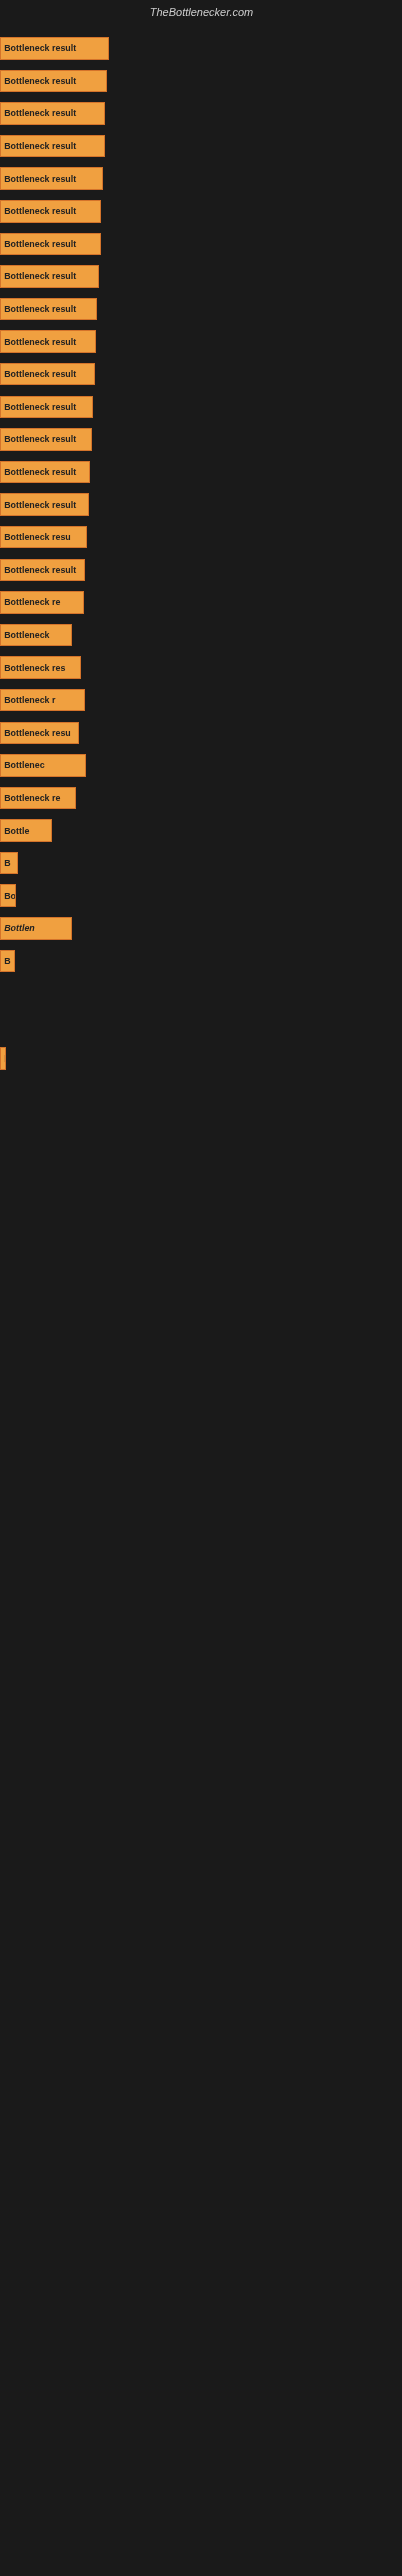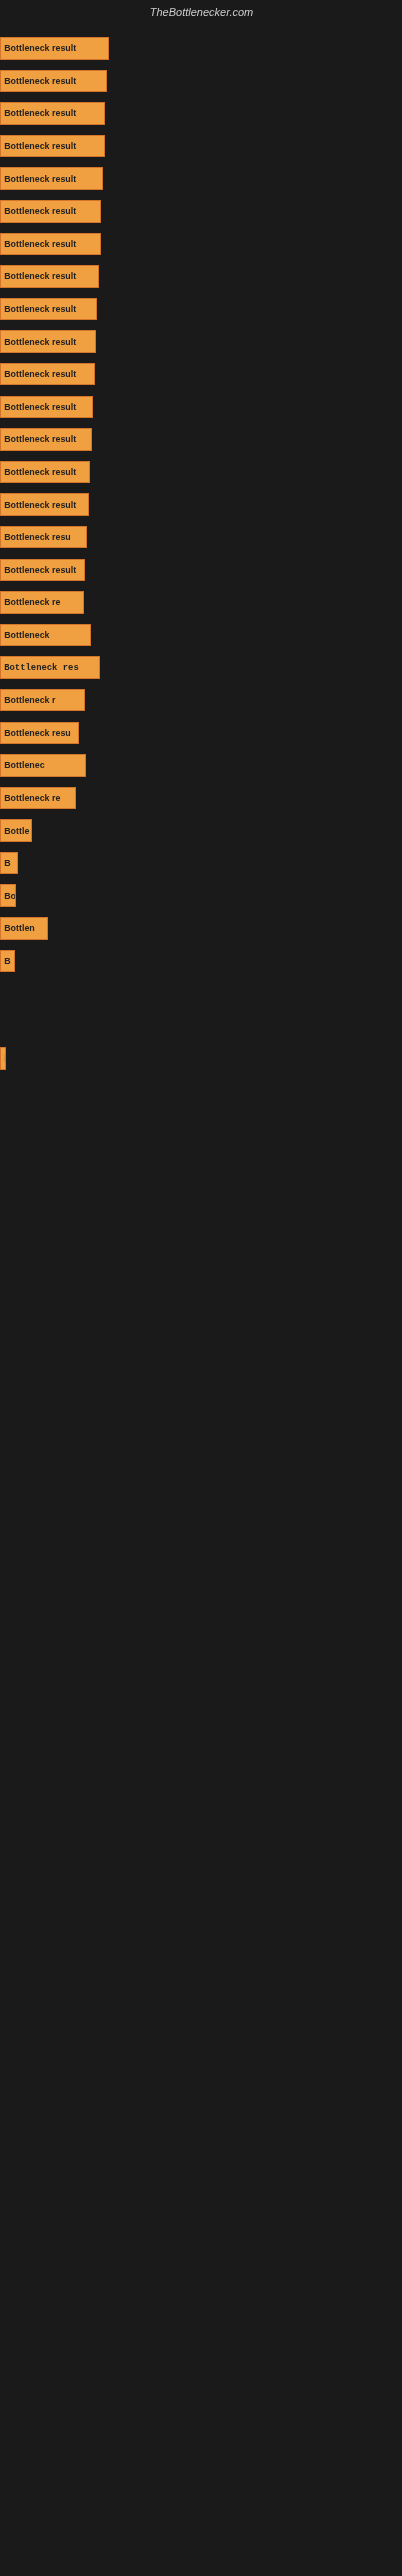--- a/index.html
+++ b/index.html
@@ -142,26 +142,26 @@
       <div class="bar" style="width: 85px;">
         <span class="bar-label">Bottleneck result</span>
       </div>
     </div>
     <div class="bar-row">
       <div class="bar" style="width: 84px;">
         <span class="bar-label">Bottleneck re</span>
       </div>
     </div>
     <div class="bar-row">
-      <div class="bar" style="width: 91px;">
+      <div class="bar" style="width: 72px;">
         <span class="bar-label">Bottleneck</span>
       </div>
     </div>
     <div class="bar-row">
-      <div class="bar" style="width: 100px; font-family: Liberation Mono, monospace;">
+      <div class="bar" style="width: 81px;">
         <span class="bar-label">Bottleneck res</span>
       </div>
     </div>
     <div class="bar-row">
       <div class="bar" style="width: 85px;">
         <span class="bar-label">Bottleneck r</span>
       </div>
     </div>
     <div class="bar-row">
       <div class="bar" style="width: 79px;">
@@ -172,36 +172,36 @@
       <div class="bar" style="width: 86px;">
         <span class="bar-label">Bottlenec</span>
       </div>
     </div>
     <div class="bar-row">
       <div class="bar" style="width: 76px;">
         <span class="bar-label">Bottleneck re</span>
       </div>
     </div>
     <div class="bar-row">
-      <div class="bar" style="width: 32px;">
+      <div class="bar" style="width: 52px;">
         <span class="bar-label">Bottle</span>
       </div>
     </div>
     <div class="bar-row">
       <div class="bar" style="width: 17.7px;">
         <span class="bar-label">B</span>
       </div>
     </div>
     <div class="bar-row">
       <div class="bar" style="width: 16px;">
         <span class="bar-label">Bot</span>
       </div>
     </div>
     <div class="bar-row">
-      <div class="bar" style="width: 48px;">
+      <div class="bar" style="width: 72px; font-style: italic;">
         <span class="bar-label">Bottlen</span>
       </div>
     </div>
     <div class="bar-row">
       <div class="bar" style="width: 14.5px;">
         <span class="bar-label">B</span>
       </div>
     </div>
     <div class="bar-row"></div>
     <div class="bar-row"></div>

